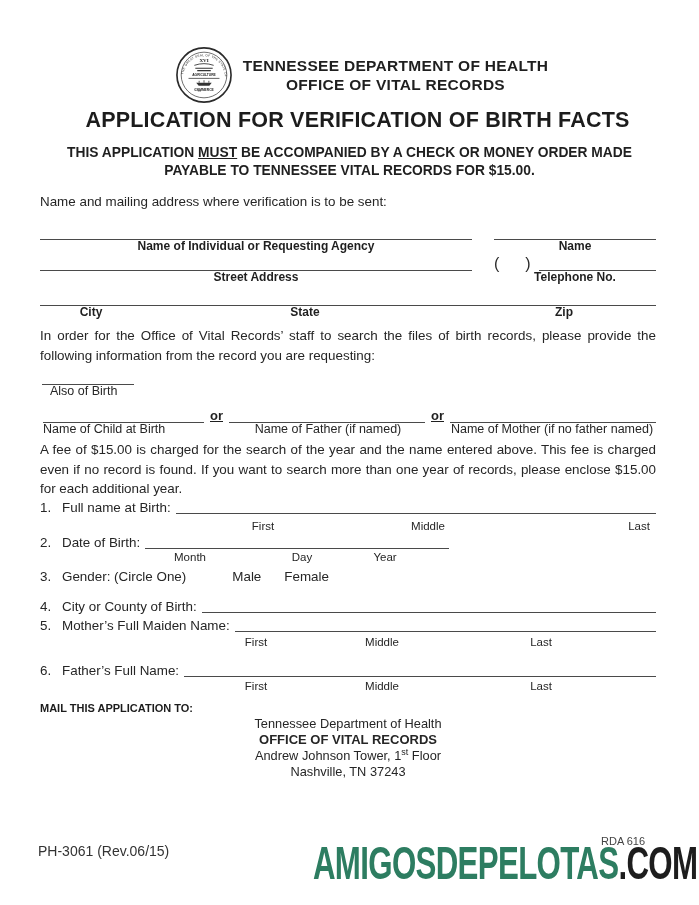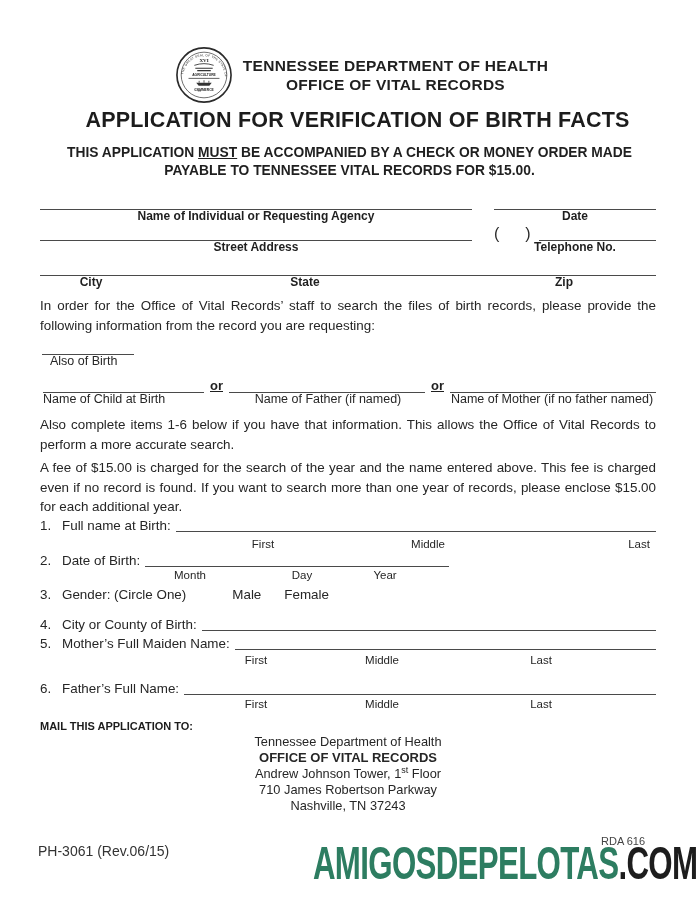--- a/index.html
+++ b/index.html
@@ -160,32 +160,33 @@
       <div>TENNESSEE DEPARTMENT OF HEALTH</div>
       <div>OFFICE OF VITAL RECORDS</div>
     </div>
   </div>
 
   <div class="title">APPLICATION FOR VERIFICATION OF BIRTH FACTS</div>
   <div class="notice"><span>THIS APPLICATION </span><span class="u">MUST</span><span> BE ACCOMPANIED BY A CHECK OR MONEY ORDER MADE PAYABLE TO TENNESSEE VITAL RECORDS FOR $15.00.</span></div>
 
   <div class="content">
 
+    <div class="body-text send-intro">Name and mailing address where verification is to be sent:</div>
 
     <div class="rowA">
       <div class="colL lineL"></div>
       <div class="colGap"></div>
       <div class="colR">
           <div class="lineR"></div>
         </div>
     </div>
     <div class="labels-row bold-lbl">
       <div class="colL c">Name of Individual or Requesting Agency</div>
       <div class="colGap"></div>
-      <div class="colR" style="display:block;text-align:center;">Date</div>
+      <div class="colR" style="display:block;text-align:center;">Name</div>
     </div>
 
     <div class="rowB">
       <div class="colL lineL"></div>
       <div class="colGap"></div>
       <div class="colR">
         <span class="paren">(</span>
         <span class="paren close">)</span>
         <div class="lineR"></div>
       </div>
@@ -214,21 +215,20 @@
       <div class="f2"></div>
       <span class="or">or</span>
       <div class="f3"></div>
     </div>
     <div class="child-labels">
       <span class="abs" style="left:3px;">Name of Child at Birth</span>
       <span class="abs ctr" style="left:288px;">Name of Father (if named)</span>
       <span class="abs ctr" style="left:512px;">Name of Mother (if no father named)</span>
     </div>
 
-    <div class="para para2">Also complete items 1-6 below if you have that information.  This allows the Office of Vital Records to perform a more accurate search.</div>
     <div class="para para3">A fee of $15.00 is charged for the search of the year and the name entered above.  This fee is charged even if no record is found.  If you want to search more than one year of records, please enclose $15.00 for each additional year.</div>
 
     <div class="item-row">
       <span class="num">1.</span>
       <span>Full name at Birth:</span>
       <div class="fl"></div>
     </div>
     <div class="sub-row mt4">
       <span class="abs ctr" style="left:223px;">First</span>
       <span class="abs ctr" style="left:388px;">Middle</span>
@@ -279,21 +279,20 @@
       <span class="abs ctr" style="left:216px;">First</span>
       <span class="abs ctr" style="left:342px;">Middle</span>
       <span class="abs ctr" style="left:501px;">Last</span>
     </div>
 
     <div class="mail-heading">MAIL THIS APPLICATION TO:</div>
     <div class="mail-address">
       <div>Tennessee Department of Health</div>
       <div class="b">OFFICE OF VITAL RECORDS</div>
       <div><span>Andrew Johnson Tower, 1</span><sup>st</sup><span> Floor</span></div>
-      <div>710 James Robertson Parkway</div>
       <div>Nashville, TN 37243</div>
     </div>
   </div>
 
   <div class="form-number">PH-3061  (Rev.06/15)</div>
   <div class="rda">RDA 616</div>
   <div class="watermark"><span style="color: rgb(45, 125, 97);">AMIGOSDEPELOTAS</span><span style="color: rgb(29, 29, 29);">.COM</span></div>
 
 </div>
 

